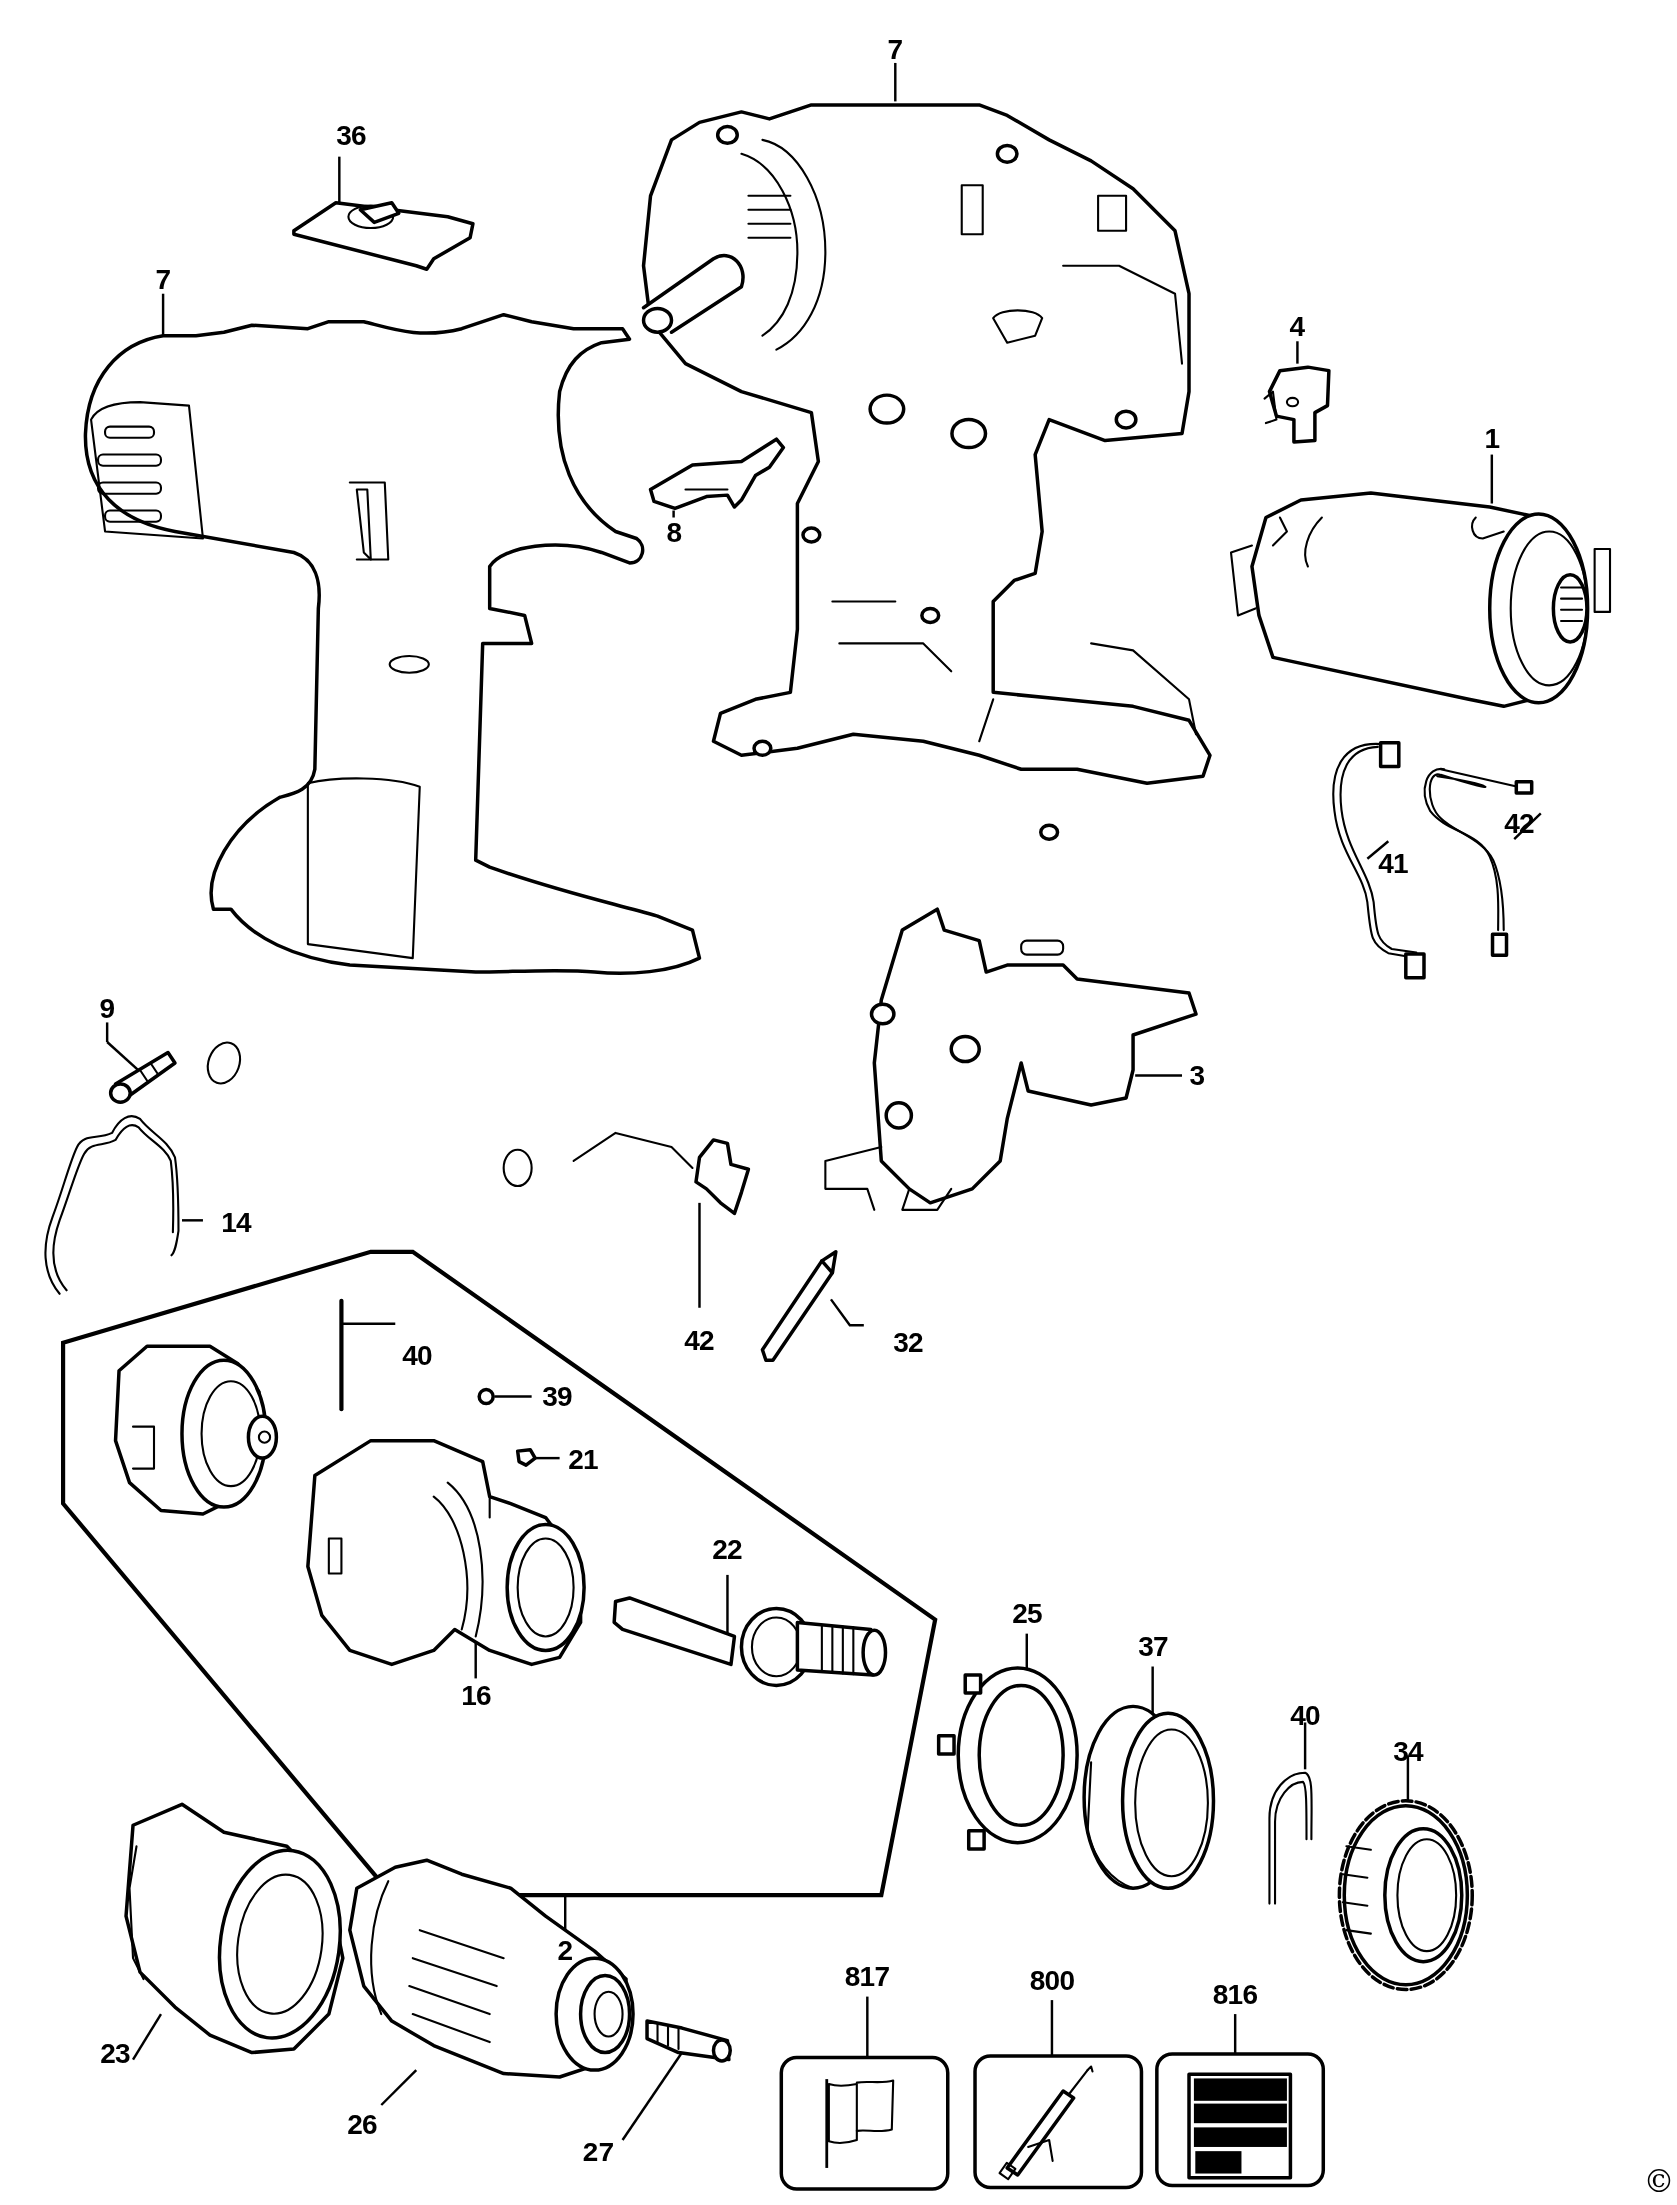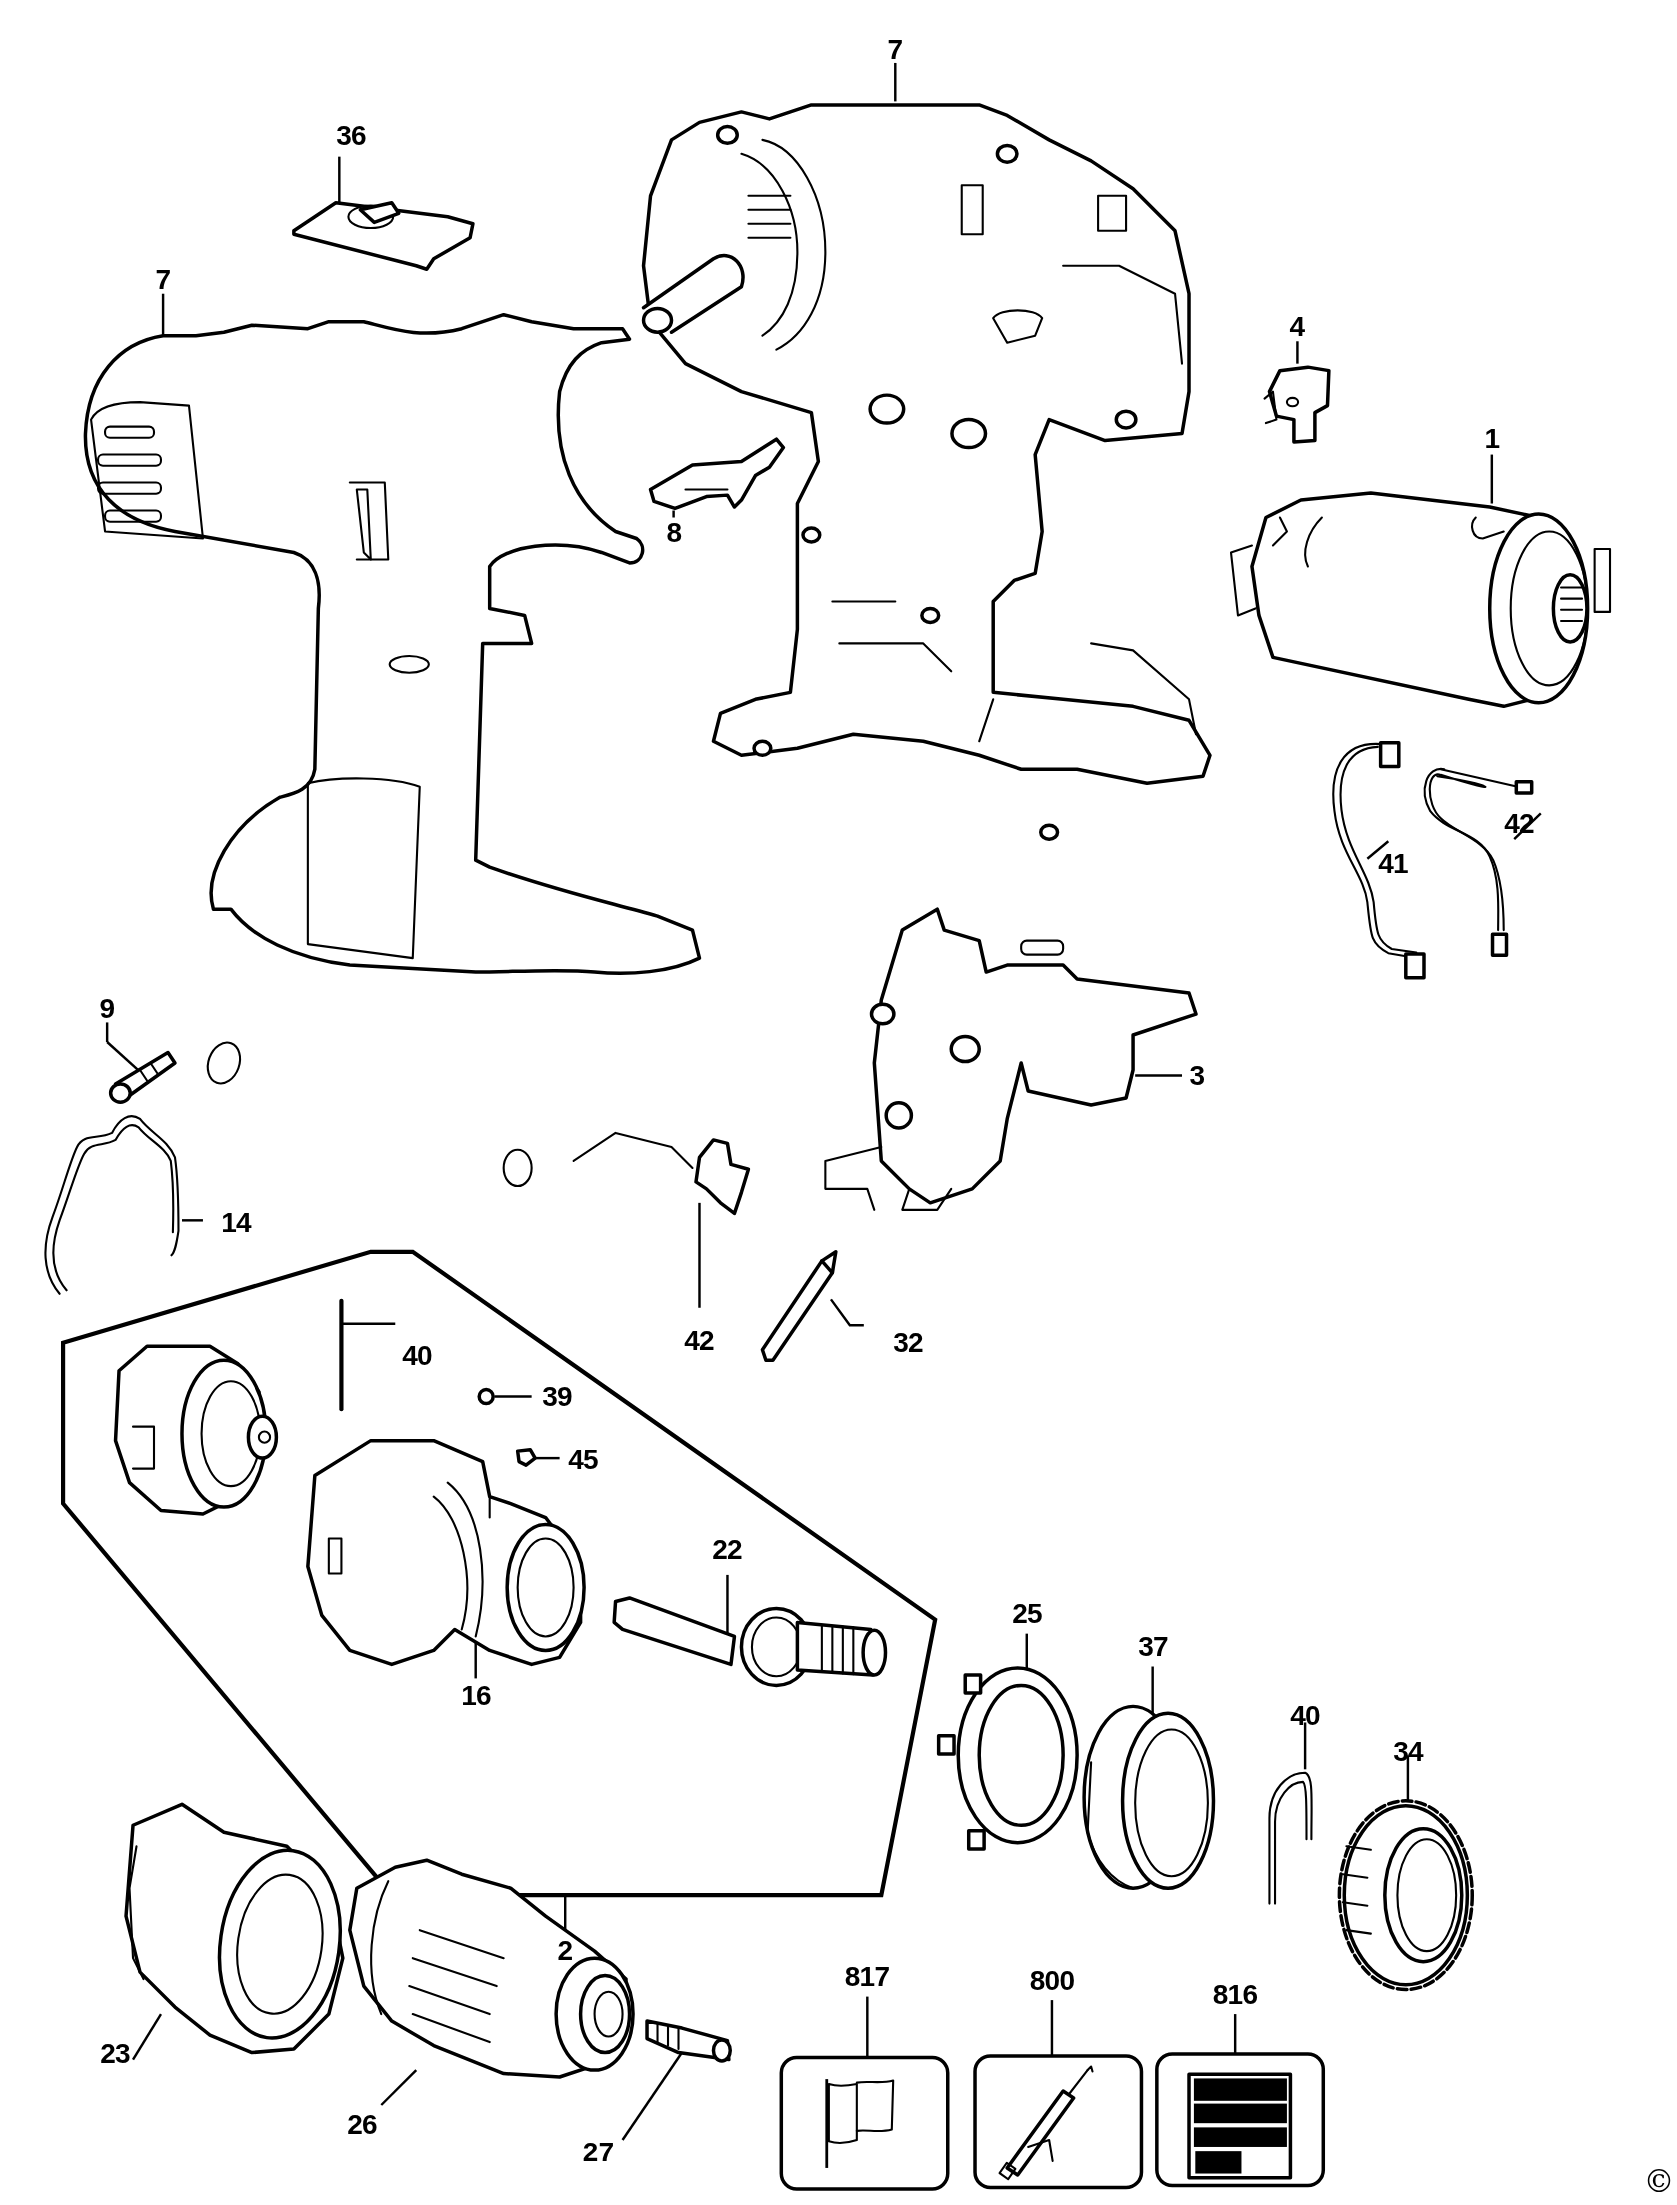--- a/index.html
+++ b/index.html
@@ -341,21 +341,21 @@
 <div class="lbl" style="left:1492px; top:439px;">1</div>
 <div class="lbl" style="left:1393px; top:864px;">41</div>
 <div class="lbl" style="left:1519px; top:824px;">42</div>
 <div class="lbl" style="left:1197px; top:1076px;">3</div>
 <div class="lbl" style="left:107px; top:1009px;">9</div>
 <div class="lbl" style="left:236px; top:1223px;">14</div>
 <div class="lbl" style="left:699px; top:1341px;">42</div>
 <div class="lbl" style="left:908px; top:1343px;">32</div>
 <div class="lbl" style="left:417px; top:1356px;">40</div>
 <div class="lbl" style="left:557px; top:1397px;">39</div>
-<div class="lbl" style="left:583px; top:1460px;">45</div>
+<div class="lbl" style="left:583px; top:1460px;">21</div>
 <div class="lbl" style="left:727px; top:1550px;">22</div>
 <div class="lbl" style="left:476px; top:1696px;">16</div>
 <div class="lbl" style="left:565px; top:1951px;">2</div>
 <div class="lbl" style="left:1027px; top:1614px;">25</div>
 <div class="lbl" style="left:1153px; top:1647px;">37</div>
 <div class="lbl" style="left:1305px; top:1716px;">40</div>
 <div class="lbl" style="left:1408px; top:1752px;">34</div>
 <div class="lbl" style="left:115px; top:2054px;">23</div>
 <div class="lbl" style="left:362px; top:2125px;">26</div>
 <div class="lbl" style="left:598px; top:2154px;font-family:Liberation Mono, monospace;">27</div>

